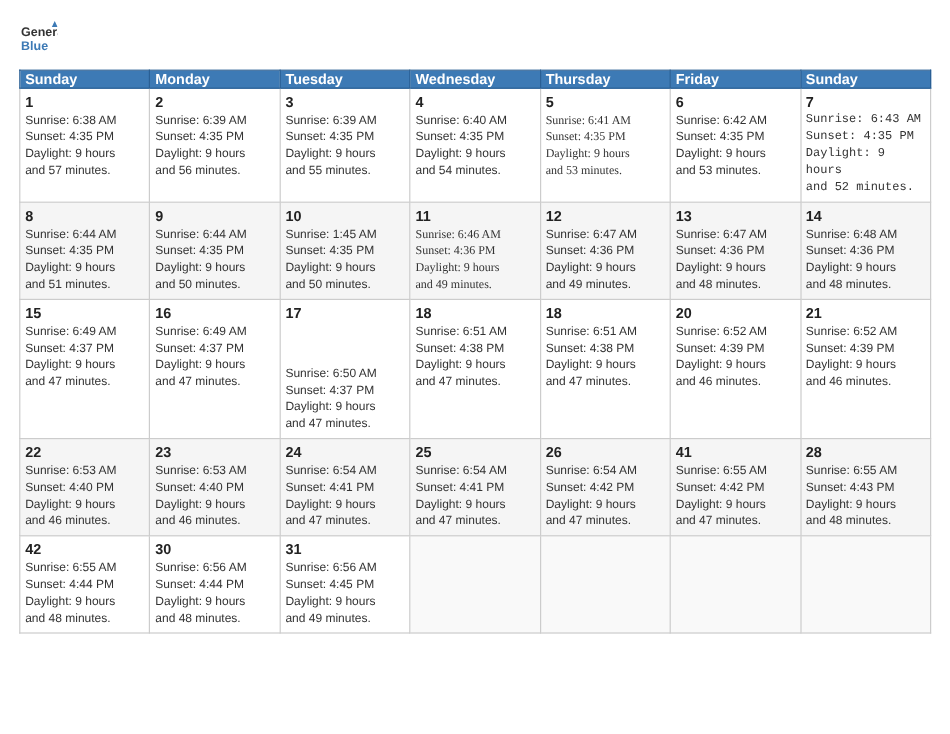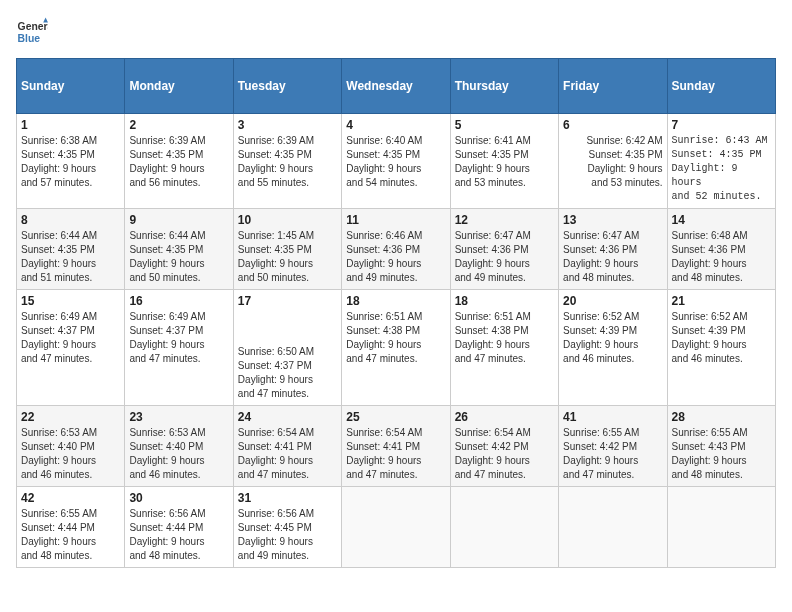--- a/index.html
+++ b/index.html
@@ -38,21 +38,21 @@
       color: #555;
     }
     .calendar {
       width: 100%;
       border-collapse: collapse;
       font-size: 10px;
     }
     .calendar thead th {
       background-color: #3d7ab5;
       color: #fff;
-      padding: 20px 4px;
+      padding: 0 4px;
       text-align: left;
       font-size: 12px;
       font-weight: bold;
       border: 1px solid #2a5f94;
     }
     .calendar tbody td {
       border: 1px solid #ccc;
       padding: 4px;
       vertical-align: top;
       width: calc(100% / 7);
@@ -132,28 +132,28 @@
         </td>
         <td>
           <span class="day-num">4</span>
           <div class="day-info" style="white-space: pre-line;">Sunrise: 6:40 AM
 Sunset: 4:35 PM
 Daylight: 9 hours
 and 54 minutes.</div>
         </td>
         <td>
           <span class="day-num">5</span>
-          <div class="day-info" style="white-space: pre-line;">Sunrise: 6:41 AM
+          <div class="day-info" style="white-space: pre-line; font-family: Liberation Serif, serif;">Sunrise: 6:41 AM
 Sunset: 4:35 PM
 Daylight: 9 hours
 and 53 minutes.</div>
         </td>
         <td>
           <span class="day-num">6</span>
-          <div class="day-info" style="white-space: pre-line; text-align: right;">Sunrise: 6:42 AM
+          <div class="day-info" style="white-space: pre-line;">Sunrise: 6:42 AM
 Sunset: 4:35 PM
 Daylight: 9 hours
 and 53 minutes.</div>
         </td>
         <td>
           <span class="day-num">7</span>
           <div class="day-info" style="white-space: pre-line; font-family: Liberation Mono, monospace;">Sunrise: 6:43 AM
 Sunset: 4:35 PM
 Daylight: 9 hours
 and 52 minutes.</div>
@@ -176,21 +176,21 @@
         </td>
         <td>
           <span class="day-num">10</span>
           <div class="day-info" style="white-space: pre-line;">Sunrise: 1:45 AM
 Sunset: 4:35 PM
 Daylight: 9 hours
 and 50 minutes.</div>
         </td>
         <td>
           <span class="day-num">11</span>
-          <div class="day-info" style="white-space: pre-line;">Sunrise: 6:46 AM
+          <div class="day-info" style="white-space: pre-line; font-family: Liberation Serif, serif;">Sunrise: 6:46 AM
 Sunset: 4:36 PM
 Daylight: 9 hours
 and 49 minutes.</div>
         </td>
         <td>
           <span class="day-num">12</span>
           <div class="day-info" style="white-space: pre-line;">Sunrise: 6:47 AM
 Sunset: 4:36 PM
 Daylight: 9 hours
 and 49 minutes.</div>

